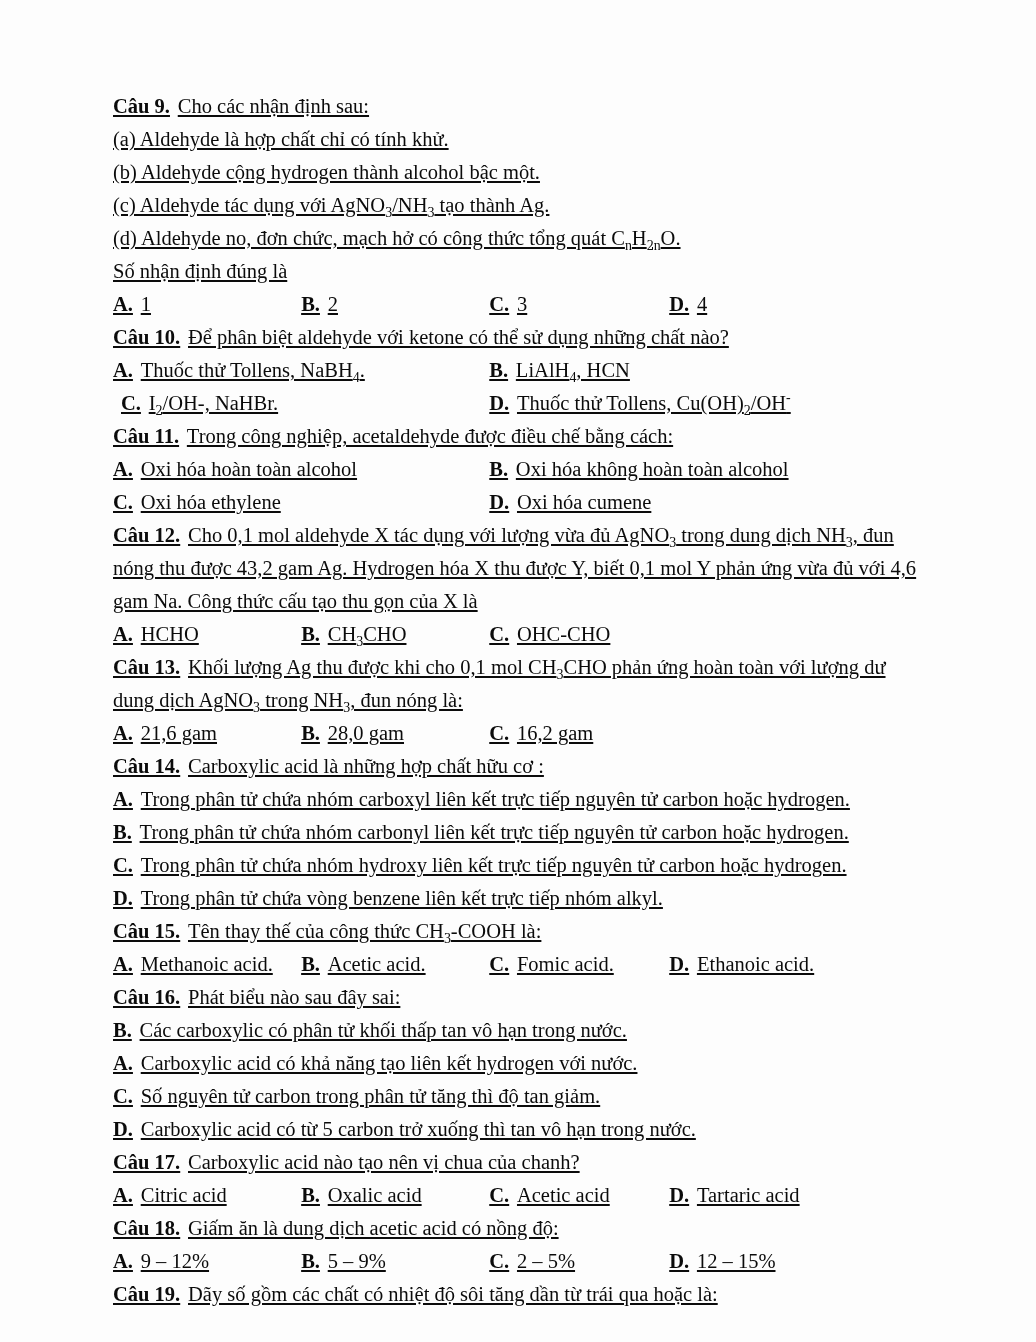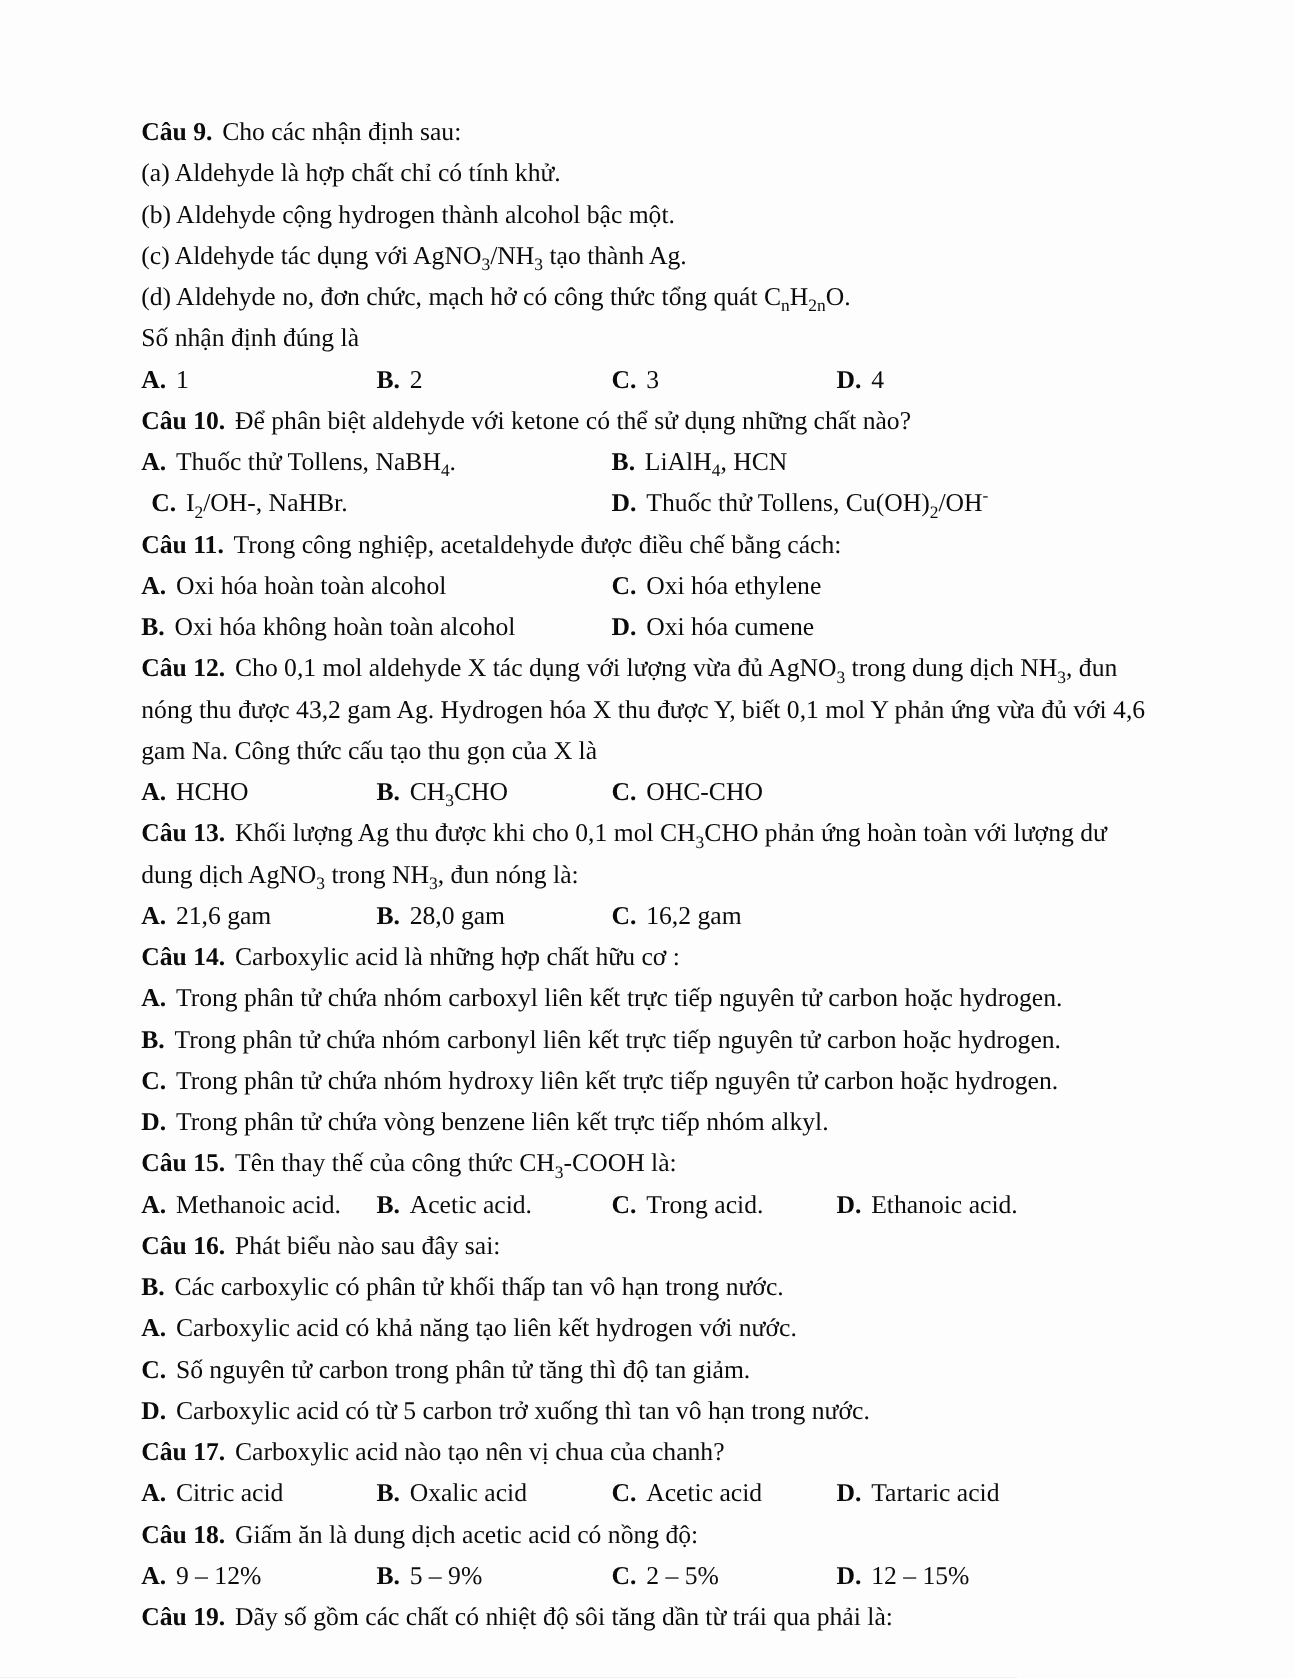--- a/index.html
+++ b/index.html
@@ -9,20 +9,21 @@
     height: 1342px;
     margin: 0 auto;
     background: #fdfdfd;
     color: #0b0b0b;
     font-family: "Liberation Serif", "DejaVu Serif", serif;
     font-size: 20.5px;
     overflow: hidden;
   }
   .content {
     padding: 90px 105px 0 113px;
+    text-decoration: underline;
   }
   .line {
     margin: 0;
     line-height: 33px;
     min-height: 33px;
   }
   .lbl {
     font-weight: bold;
     margin-right: 0.38em;
   }
@@ -65,22 +66,22 @@
         <p class="line option"><b class="lbl">B.</b><span>LiAlH<sub>4</sub>, HCN</span></p>
         <p class="line option nudge"><b class="lbl">C.</b><span>I<sub>2</sub>/OH-, NaHBr.</span></p>
         <p class="line option"><b class="lbl">D.</b><span>Thuốc thử Tollens, Cu(OH)<sub>2</sub>/OH<sup>-</sup></span></p>
       </div>
     </section>
 
     <section>
       <p class="line"><b class="lbl">Câu 11.</b><span>Trong công nghiệp, acetaldehyde được điều chế bằng cách:</span></p>
       <div class="options cols2">
         <p class="line option"><b class="lbl">A.</b><span>Oxi hóa hoàn toàn alcohol</span></p>
+        <p class="line option"><b class="lbl">B.</b><span>Oxi hóa không hoàn toàn alcohol</span></p>
         <p class="line option"><b class="lbl">C.</b><span>Oxi hóa ethylene</span></p>
-        <p class="line option"><b class="lbl">B.</b><span>Oxi hóa không hoàn toàn alcohol</span></p>
         <p class="line option"><b class="lbl">D.</b><span>Oxi hóa cumene</span></p>
       </div>
     </section>
 
     <section>
       <p class="line"><b class="lbl">Câu 12.</b><span>Cho 0,1 mol aldehyde X tác dụng với lượng vừa đủ AgNO<sub>3</sub> trong dung dịch NH<sub>3</sub>, đun nóng thu được 43,2 gam Ag. Hydrogen hóa X thu được Y, biết 0,1 mol Y phản ứng vừa đủ với 4,6 gam Na. Công thức cấu tạo thu gọn của X là</span></p>
       <div class="options cols4">
         <p class="line option"><b class="lbl">A.</b><span>HCHO</span></p>
         <p class="line option"><b class="lbl">B.</b><span>CH<sub>3</sub>CHO</span></p>
         <p class="line option"><b class="lbl">C.</b><span>OHC-CHO</span></p>
@@ -102,21 +103,21 @@
       <p class="line"><b class="lbl">B.</b><span>Trong phân tử chứa nhóm carbonyl liên kết trực tiếp nguyên tử carbon hoặc hydrogen.</span></p>
       <p class="line"><b class="lbl">C.</b><span>Trong phân tử chứa nhóm hydroxy liên kết trực tiếp nguyên tử carbon hoặc hydrogen.</span></p>
       <p class="line"><b class="lbl">D.</b><span>Trong phân tử chứa vòng benzene liên kết trực tiếp nhóm alkyl.</span></p>
     </section>
 
     <section>
       <p class="line"><b class="lbl">Câu 15.</b><span>Tên thay thế của công thức CH<sub>3</sub>-COOH là:</span></p>
       <div class="options cols4">
         <p class="line option"><b class="lbl">A.</b><span>Methanoic acid.</span></p>
         <p class="line option"><b class="lbl">B.</b><span>Acetic acid.</span></p>
-        <p class="line option"><b class="lbl">C.</b><span>Trong acid.</span></p>
+        <p class="line option"><b class="lbl">C.</b><span>Fomic acid.</span></p>
         <p class="line option"><b class="lbl">D.</b><span>Ethanoic acid.</span></p>
       </div>
     </section>
 
     <section>
       <p class="line"><b class="lbl">Câu 16.</b><span>Phát biểu nào sau đây sai:</span></p>
       <p class="line"><b class="lbl">B.</b><span>Các carboxylic có phân tử khối thấp tan vô hạn trong nước.</span></p>
       <p class="line"><b class="lbl">A.</b><span>Carboxylic acid có khả năng tạo liên kết hydrogen với nước.</span></p>
       <p class="line"><b class="lbl">C.</b><span>Số nguyên tử carbon trong phân tử tăng thì độ tan giảm.</span></p>
       <p class="line"><b class="lbl">D.</b><span>Carboxylic acid có từ 5 carbon trở xuống thì tan vô hạn trong nước.</span></p>
@@ -136,17 +137,17 @@
       <p class="line"><b class="lbl">Câu 18.</b><span>Giấm ăn là dung dịch acetic acid có nồng độ:</span></p>
       <div class="options cols4">
         <p class="line option"><b class="lbl">A.</b><span>9 – 12%</span></p>
         <p class="line option"><b class="lbl">B.</b><span>5 – 9%</span></p>
         <p class="line option"><b class="lbl">C.</b><span>2 – 5%</span></p>
         <p class="line option"><b class="lbl">D.</b><span>12 – 15%</span></p>
       </div>
     </section>
 
     <section>
-      <p class="line"><b class="lbl">Câu 19.</b><span>Dãy số gồm các chất có nhiệt độ sôi tăng dần từ trái qua phải là:</span></p>
+      <p class="line"><b class="lbl">Câu 19.</b><span>Dãy số gồm các chất có nhiệt độ sôi tăng dần từ trái qua hoặc là:</span></p>
     </section>
 
   </div>
 </div>
 
 </body></html>

